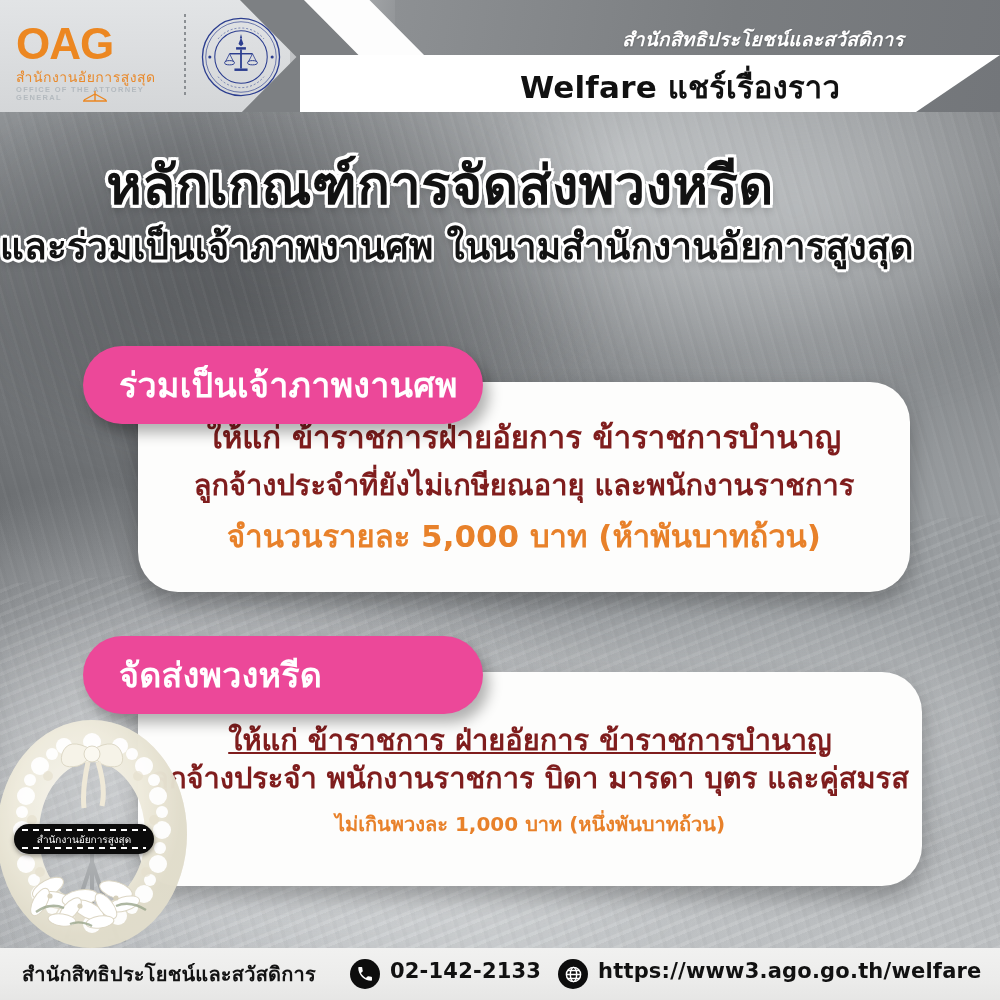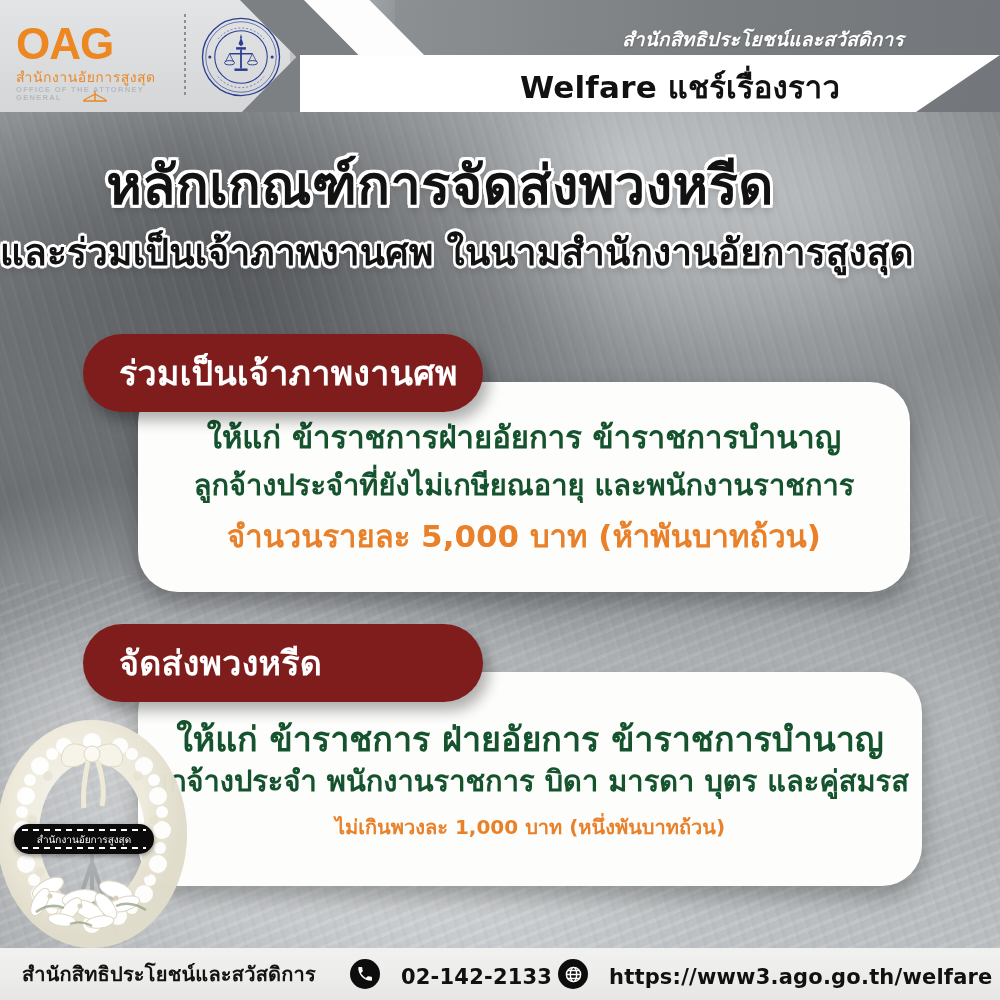--- a/index.html
+++ b/index.html
@@ -181,73 +181,74 @@
     font-size:54px;
     letter-spacing:.5px;
     text-shadow:
       -2.6px -2.6px 0 #fff, 2.6px -2.6px 0 #fff,
       -2.6px  2.6px 0 #fff, 2.6px  2.6px 0 #fff,
       -3.2px 0 0 #fff, 3.2px 0 0 #fff,
       0 -3.2px 0 #fff, 0 3.2px 0 #fff,
       0 5px 9px rgba(0,0,0,.30);
   }
   .main-sub {
-    top:222px;
+    top:216px;
     font-size:37px;
     letter-spacing:.2px;
     text-shadow:
       -2.2px -2.2px 0 #fff, 2.2px -2.2px 0 #fff,
       -2.2px  2.2px 0 #fff, 2.2px  2.2px 0 #fff,
       -2.6px 0 0 #fff, 2.6px 0 0 #fff,
       0 -2.6px 0 #fff, 0 2.6px 0 #fff,
       0 4px 8px rgba(0,0,0,.28);
   }
 
   
   .pill {
     position:absolute;
-    background:#7f1d1d;
+    background:#ec4899;
     border-radius:46px;
     display:flex; align-items:center;
     padding-left:36px;
     color:#ffffff;
     font-family:"DejaVu Sans", sans-serif;
     font-weight:bold;
     font-size:34px;
     letter-spacing:.3px;
     box-shadow:6px 9px 14px rgba(0,0,0,.30);
     z-index:3;
+    margin-top:12px;
   }
   .pill-1 { left:83px; top:334px; width:400px; height:78px; }
   .pill-2 { left:83px; top:624px; width:400px; height:78px; }
 
   .card {
     position:absolute;
     background:#fdfdfc;
     border-radius:40px;
     box-shadow:0 10px 22px rgba(0,0,0,.28);
     z-index:2;
     display:flex; flex-direction:column;
     align-items:center; justify-content:center;
   }
   .card-1 { left:138px; top:382px; width:772px; height:210px; }
   .card-2 { left:138px; top:672px; width:784px; height:214px; }
 
   .card-line {
     font-family:"DejaVu Sans", sans-serif;
     font-weight:bold;
-    color:#14532d;
+    color:#7f1d1d;
     white-space:nowrap;
     line-height:1.32;
   }
   .card-1 .l1 { font-size:31px; }
   .card-1 .l2 { font-size:29px;margin-top:8px; }
   .card-1 .l3 { font-size:31px; color:#e8812a; margin-top:12px; }
 
-  .card-2 .l1 { font-size:34px; }
+  .card-2 .l1 { font-size:29px;text-decoration:underline; }
   .card-2 .l2 { font-size:29px; }
   .card-2 .l3 { font-size:20px; color:#e8812a; margin-top:14px; }
 
   
   .wreath-wrap {
     position:absolute; left:-4px; top:712px;
     width:196px; height:238px;
     z-index:4;
   }
   .wreath-ribbon {
@@ -277,21 +278,21 @@
     background:linear-gradient(180deg,#f1f1f0 0%, #ececeb 60%, #e6e6e5 100%);
     display:flex; align-items:center;
     z-index:5;
   }
   .ft-dept {
     position:absolute; left:22px;
     font-family:"DejaVu Sans", sans-serif;
     font-size:20px; font-weight:bold; color:#131313;
     letter-spacing:.2px;
   }
-  .ft-group { position:absolute; display:flex; align-items:flex-end; gap:21px; }
+  .ft-group { position:absolute; display:flex; align-items:flex-start; gap:10px; }
   .ft-phone-group { left:350px; }
   .ft-web-group   { left:558px; }
   .ft-icon {
     width:30px; height:30px; border-radius:50%;
     background:#0d0d0d;
     display:flex; align-items:center; justify-content:center;
     flex:0 0 auto;
   }
   .ft-text {
     font-family:"DejaVu Sans", sans-serif;

